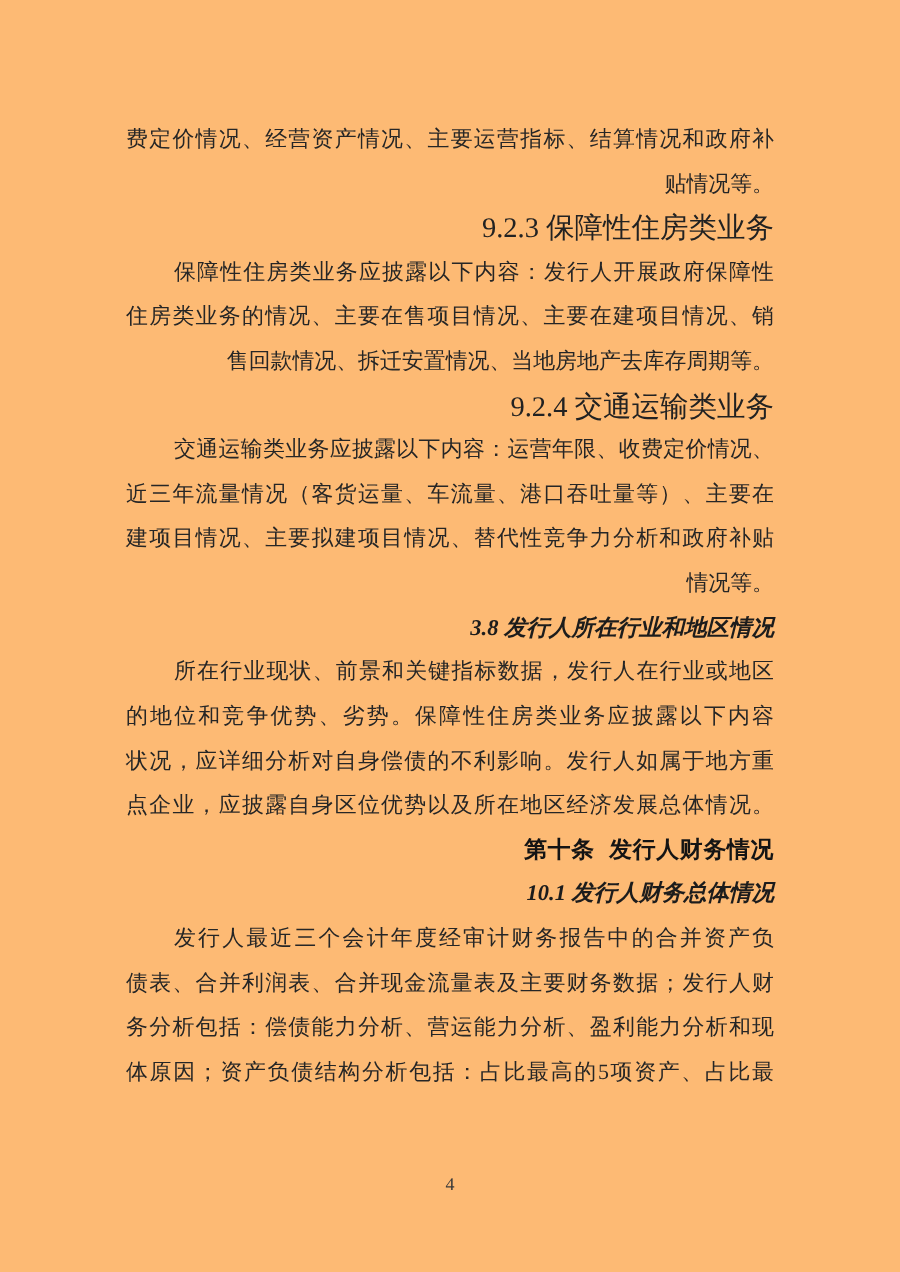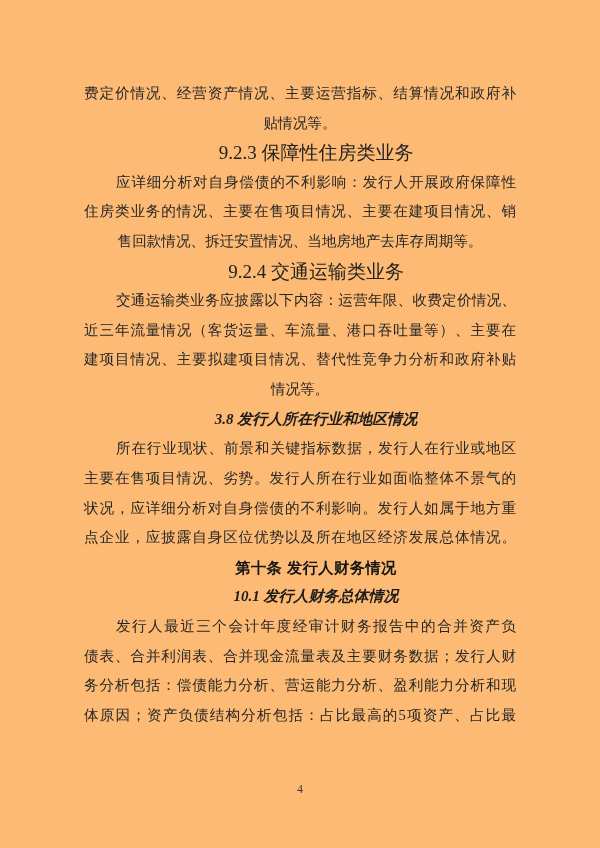--- a/index.html
+++ b/index.html
@@ -19,21 +19,21 @@
     position: absolute;
     left: 84px;
     top: 79px;
     width: 432px;
   }
   .line {
     height: 29.62px;
     line-height: 29.62px;
     font-size: 14.6px;
     color: #262626;
-    text-align: center;
+    text-align: right;
     overflow: visible;
   }
   .line.justify {
     text-align: justify;
     text-align-last: justify;
   }
   .line.indent {
     padding-left: 32px;
   }
   
@@ -43,21 +43,21 @@
   }
   
   .line.h-kai {
     font-style: italic;
     font-weight: 600;
     font-size: 15px;
     color: #1c1c1c;
   }
   
   .line.h-hei {
-    font-family: Liberation Sans, sans-serif;
+    font-family: Liberation Mono, monospace;
     font-weight: 700;
     font-size: 15.2px;
     color: #141414;
     letter-spacing: 0.5px;
   }
   .page-number {
     position: absolute;
     top: 782px;
     left: 0;
     width: 600px;
@@ -68,31 +68,31 @@
   }
 </style>
 </head>
 <body>
 
 <div class="page">
   <div class="text-column">
       <div class="line body justify">费定价情况、经营资产情况、主要运营指标、结算情况和政府补</div>
       <div class="line body">贴情况等。</div>
       <div class="line h-song indent">9.2.3 保障性住房类业务</div>
-      <div class="line body indent justify">应详细分析对自身偿债的不利影响：发行人开展政府保障性</div>
+      <div class="line body indent justify">保障性住房类业务应披露以下内容：发行人开展政府保障性</div>
       <div class="line body justify">住房类业务的情况、主要在售项目情况、主要在建项目情况、销</div>
       <div class="line body">售回款情况、拆迁安置情况、当地房地产去库存周期等。</div>
       <div class="line h-song indent">9.2.4 交通运输类业务</div>
       <div class="line body indent justify">交通运输类业务应披露以下内容：运营年限、收费定价情况、</div>
       <div class="line body justify">近三年流量情况（客货运量、车流量、港口吞吐量等）、主要在</div>
       <div class="line body justify">建项目情况、主要拟建项目情况、替代性竞争力分析和政府补贴</div>
       <div class="line body">情况等。</div>
       <div class="line h-kai indent">3.8 发行人所在行业和地区情况</div>
       <div class="line body indent justify">所在行业现状、前景和关键指标数据，发行人在行业或地区</div>
-      <div class="line body justify">主要在售项目情况、劣势。发行人所在行业如面临整体不景气的</div>
+      <div class="line body justify">的地位和竞争优势、劣势。保障性住房类业务应披露以下内容</div>
       <div class="line body justify">状况，应详细分析对自身偿债的不利影响。发行人如属于地方重</div>
       <div class="line body justify">点企业，应披露自身区位优势以及所在地区经济发展总体情况。</div>
       <div class="line h-hei indent">第十条 发行人财务情况</div>
       <div class="line h-kai indent">10.1 发行人财务总体情况</div>
       <div class="line body indent justify">发行人最近三个会计年度经审计财务报告中的合并资产负</div>
       <div class="line body justify">债表、合并利润表、合并现金流量表及主要财务数据；发行人财</div>
       <div class="line body justify">务分析包括：偿债能力分析、营运能力分析、盈利能力分析和现</div>
       <div class="line body justify">体原因；资产负债结构分析包括：占比最高的5项资产、占比最</div>
     </div>
   <div class="page-number">4</div>

